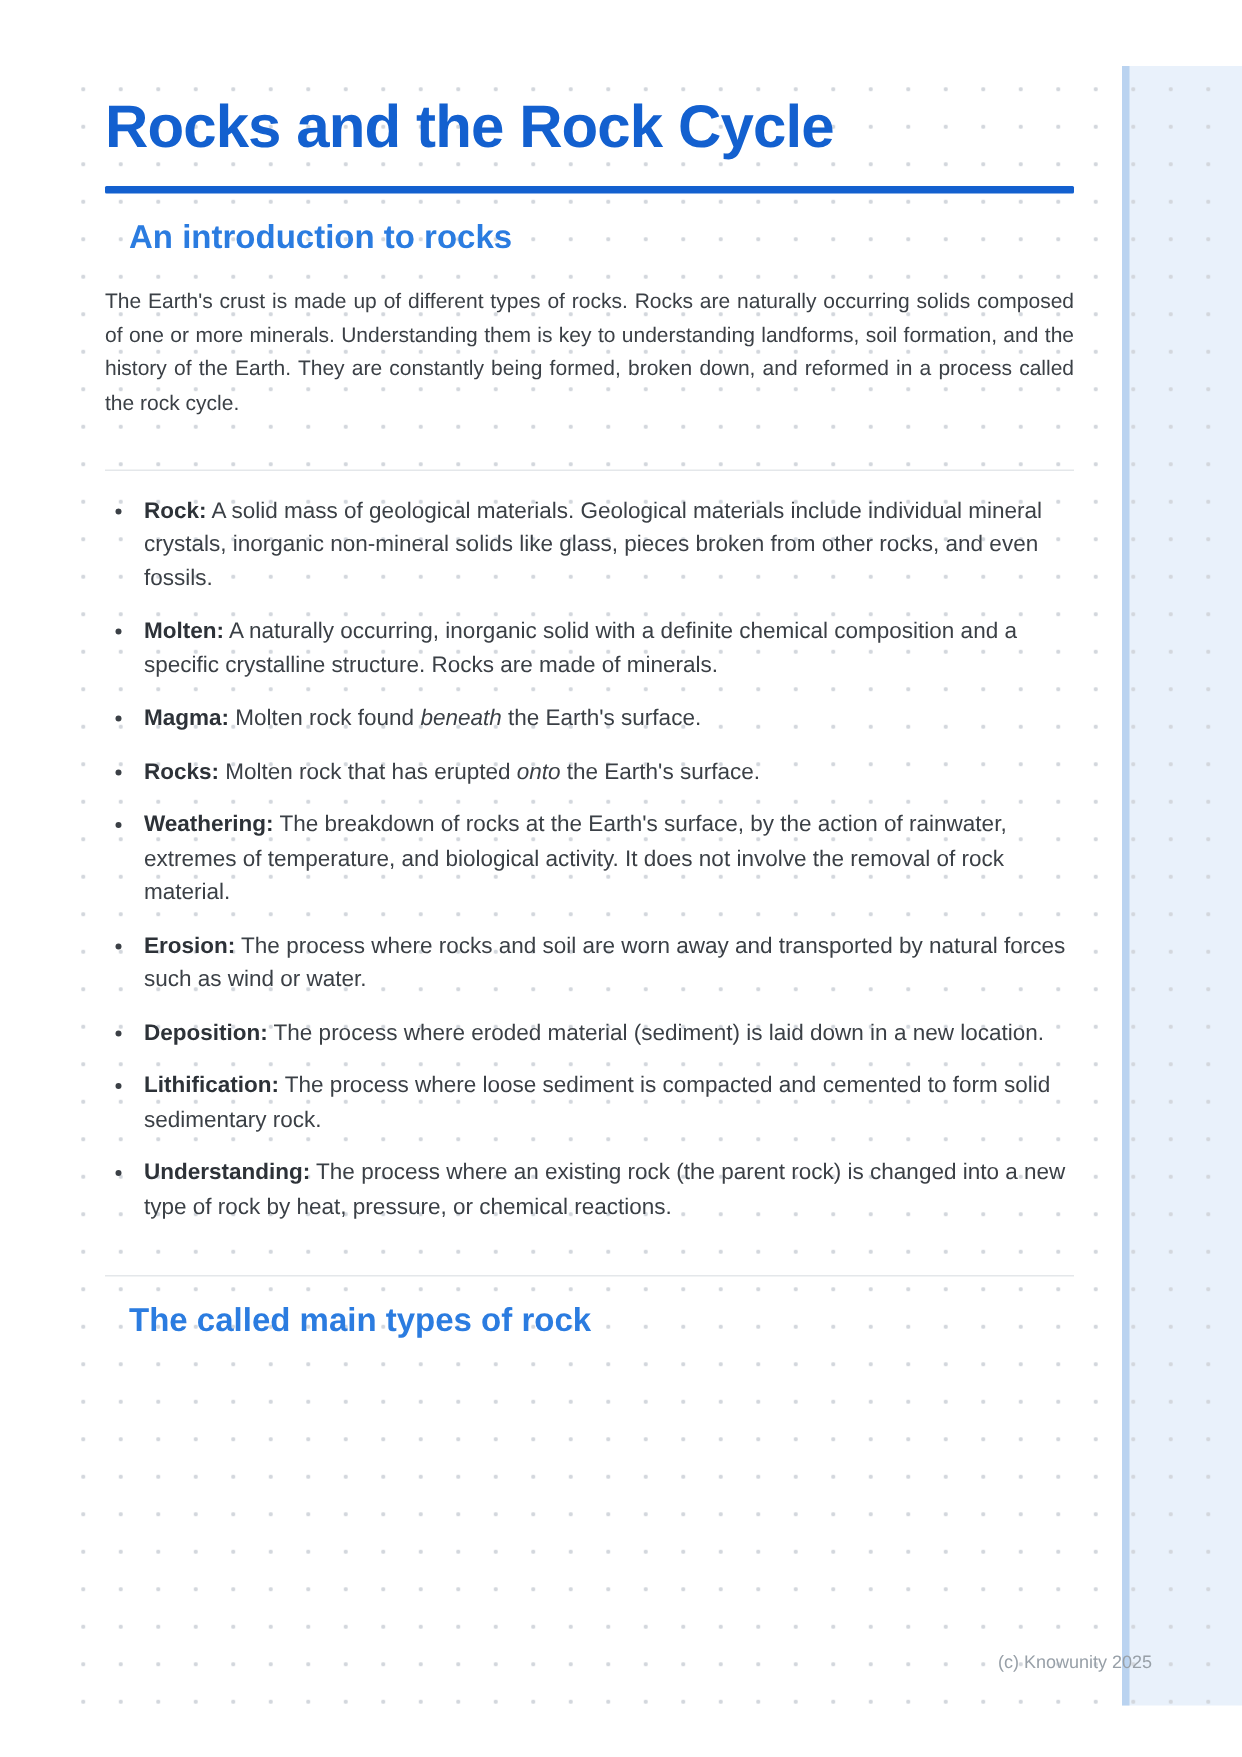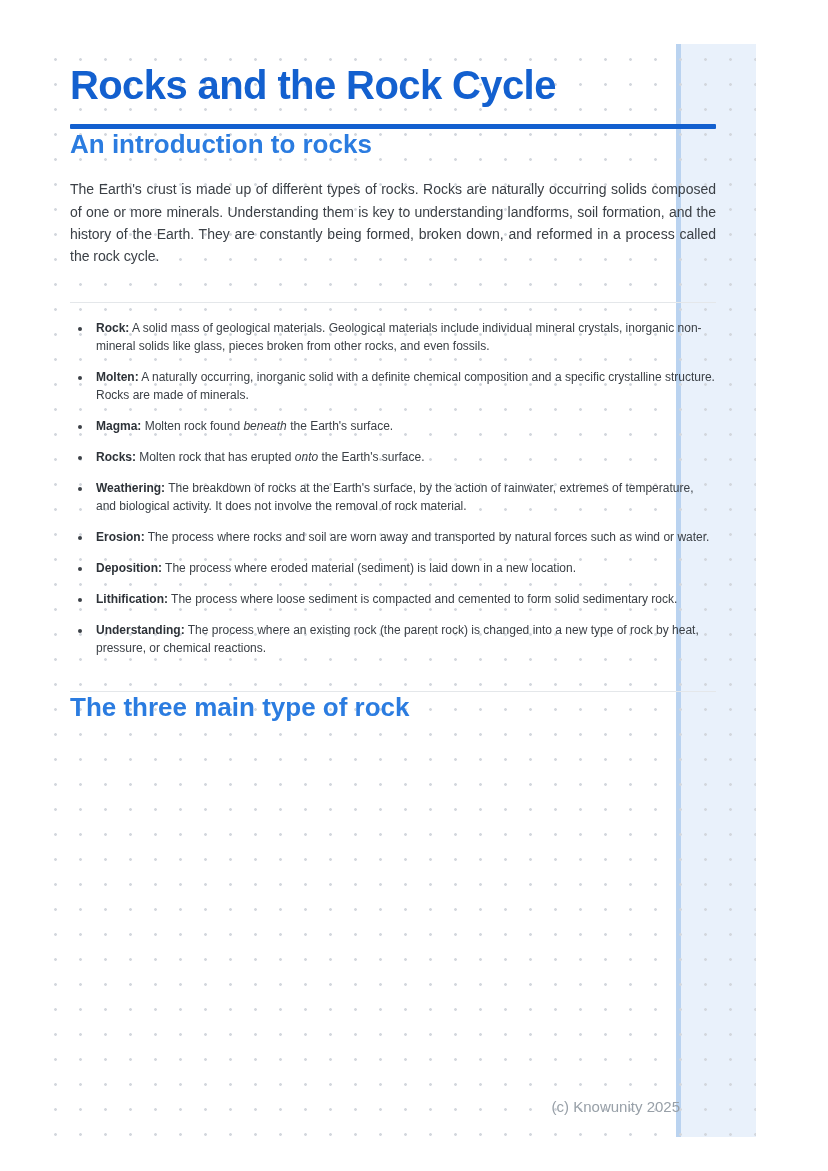--- a/index.html
+++ b/index.html
@@ -1,18 +1,18 @@
 <!DOCTYPE html>
 <html style="--title-blue: #1360cf; --heading-blue: #2b7ce0; --body-text: #3b4046; --divider: #e4e7ea; --dot: #d3d7dd; --side-strip-line: #bad3f0; --side-strip-fill: #e9f1fb;"><head>
 <meta charset="utf-8">
 <style>
   html, body { margin: 0; padding: 0; background: #ffffff; }
   .page {
     position: relative;
-    width: 756px;
+    width: 828px;
     height: 1171px;
     background: #ffffff;
     font-family: "Liberation Sans", "DejaVu Sans", sans-serif;
     overflow: hidden;
   }
   
   .side-strip {
     position: absolute;
     top: 44px;
     bottom: 34px;
@@ -48,59 +48,59 @@
     letter-spacing: -0.6px;
     color: var(--title-blue, #1360cf);
   }
   .title-rule {
     height: 5px;
     background: var(--title-blue, #1360cf);
     margin-top: 16px;
     border-radius: 1px;
   }
   h2.section-heading {
-    font-size: 26px;
+    font-size: 22px;
     line-height: 1.2;
     font-weight: 700;
     color: var(--heading-blue, #2b7ce0);
-    margin: 0;
+    margin: 16px;
   }
   .intro-heading { margin-top: 44px; }
   .intro-paragraph {
     margin: 18px 0 0;
     font-size: 14px;
     line-height: 1.6;
     color: var(--body-text, #3b4046);
     text-align: justify;
   }
   hr.divider {
     border: none;
     border-top: 1px solid var(--divider, #e4e7ea);
     margin: 34px 0 0;
   }
   .keyterms-heading { margin-top: 30px; }
   ul.key-terms {
     margin: 16px 0 0;
     padding-left: 22px;
-    font-size: 12px;
+    font-size: 15px;
     line-height: 1.5;
     color: var(--body-text, #3b4046);
   }
   ul.key-terms li {
     margin-bottom: 13px;
     padding-left: 4px;
   }
   ul.key-terms li strong { color: #2d3238; }
   ul.key-terms li em { font-style: italic; }
   .types-heading { margin-top: 28px; }
   .footer-credit {
     position: absolute;
-    right: 76px;
+    right: 60px;
     bottom: 56px;
-    font-size: 15px;
+    font-size: 12px;
     color: #98a0a8;
     white-space: nowrap;
     margin-left: 12px;
   }
 </style>
 </head>
 <body>
 
 <div class="page">
   <div class="side-strip"></div>
@@ -122,17 +122,17 @@
         <li><strong>Rocks:</strong><span> Molten rock that has erupted </span><em>onto</em><span> the Earth's surface.</span></li>
         <li><strong>Weathering:</strong><span> The breakdown of rocks at the Earth's surface, by the action of rainwater, extremes of temperature, and biological activity. It does not involve the removal of rock material.</span></li>
         <li><strong>Erosion:</strong><span> The process where rocks and soil are worn away and transported by natural forces such as wind or water.</span></li>
         <li><strong>Deposition:</strong><span> The process where eroded material (sediment) is laid down in a new location.</span></li>
         <li><strong>Lithification:</strong><span> The process where loose sediment is compacted and cemented to form solid sedimentary rock.</span></li>
         <li><strong>Understanding:</strong><span> The process where an existing rock (the parent rock) is changed into a new type of rock by heat, pressure, or chemical reactions.</span></li>
       </ul>
 
     <hr class="divider">
 
-    <h2 class="section-heading types-heading">The three main type of rock</h2>
+    <h2 class="section-heading types-heading">The called main types of rock</h2>
   </div>
 
   <div class="footer-credit">(c) Knowunity 2025</div>
 </div>
 
 </body></html>

